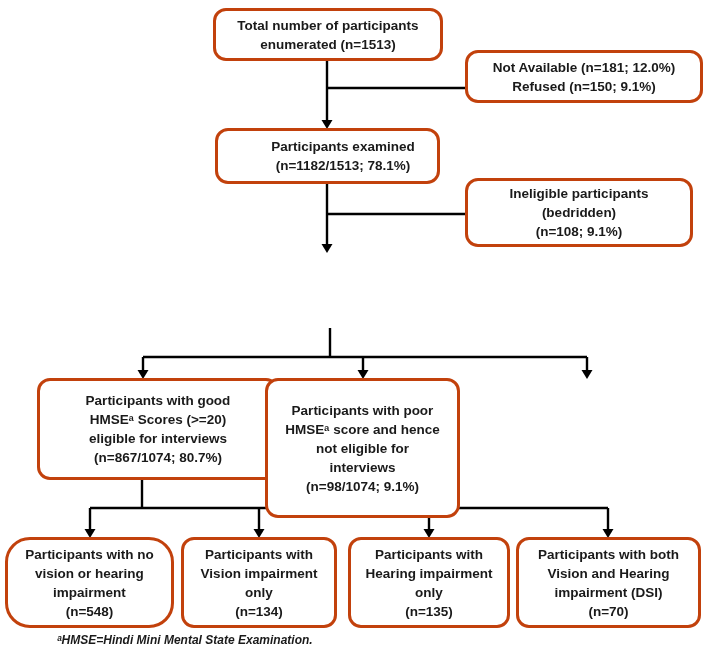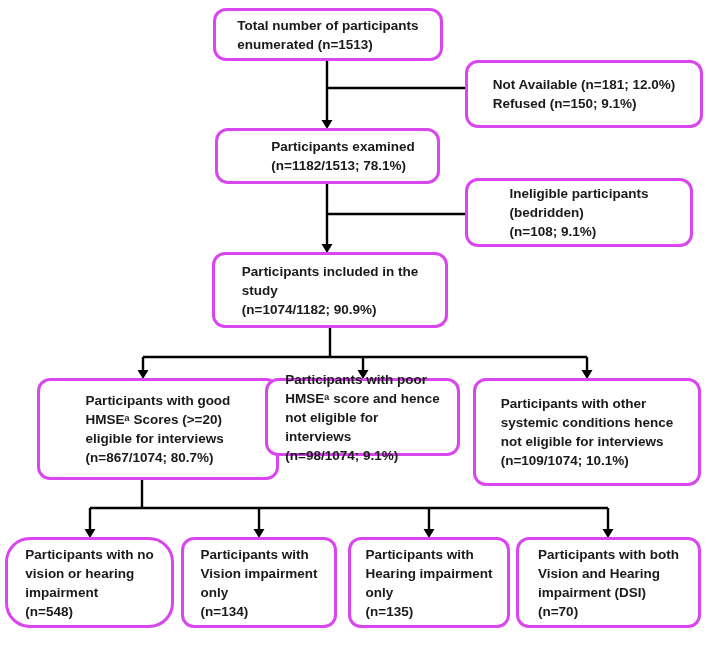--- a/index.html
+++ b/index.html
@@ -18,26 +18,27 @@
   .connectors {
     position: absolute;
     left: 0;
     top: 0;
     width: 708px;
     height: 654px;
   }
   .box {
     position: absolute;
     box-sizing: border-box;
-    border: 3px solid #d946ef;
+    border: 3px solid #c2410c;
     border-radius: 13px;
     background: #ffffff;
     display: flex;
     align-items: center;
     justify-content: center;
+    text-align: center;
     padding: 2px 6px;
   }
   .box-text {
     white-space: pre-line;
     font-size: 13.5px;
     line-height: 19px;
     font-weight: 600;
     color: #1a1a1a;
   }
   .footnote {
@@ -90,63 +91,52 @@
       <polygon points="423.5,529 434.5,529 429,538"></polygon>
       <polygon points="602.5,529 613.5,529 608,538"></polygon>
     </g>
   </svg>
 
   <div class="box" style="left:213px; top:8px; width:230px; height:53px;">
     <span class="box-text">Total number of participants
 enumerated (n=1513)</span>
   </div>
 
-  <div class="box" style="left:465px; top:60px; width:238px; height:68px;">
+  <div class="box" style="left:465px; top:50px; width:238px; height:53px;">
     <span class="box-text">Not Available (n=181; 12.0%)
 Refused (n=150; 9.1%)</span>
   </div>
 
   <div class="box" style="left:215px; top:128px; width:225px; height:56px;padding-left:37px;">
     <span class="box-text">Participants examined
 (n=1182/1513; 78.1%)</span>
   </div>
 
   <div class="box" style="left:465px; top:178px; width:228px; height:69px;">
     <span class="box-text">Ineligible participants
 (bedridden)
 (n=108; 9.1%)</span>
   </div>
 
-  <div class="box" style="left:212px; top:252px; width:236px; height:76px;">
-    <span class="box-text">Participants included in the
-study
-(n=1074/1182; 90.9%)</span>
-  </div>
 
   <div class="box" style="left:37px; top:378px; width:242px; height:102px;">
     <span class="box-text">Participants with good
 HMSEᵃ Scores (&gt;=20)
 eligible for interviews
 (n=867/1074; 80.7%)</span>
   </div>
 
-  <div class="box" style="left:265px; top:378px; width:195px; height:78px;">
+  <div class="box" style="left:265px; top:378px; width:195px; height:140px;">
     <span class="box-text">Participants with poor
 HMSEᵃ score and hence
 not eligible for
 interviews
 (n=98/1074; 9.1%)</span>
   </div>
 
-  <div class="box" style="left:473px; top:378px; width:228px; height:108px;">
-    <span class="box-text">Participants with other
-systemic conditions hence
-not eligible for interviews
-(n=109/1074; 10.1%)</span>
-  </div>
 
   <div class="box" style="left:5px; top:537px; width:169px; height:91px;border-radius:25px;">
     <span class="box-text">Participants with no
 vision or hearing
 impairment
 (n=548)</span>
   </div>
 
   <div class="box" style="left:181px; top:537px; width:156px; height:91px;">
     <span class="box-text">Participants with
@@ -162,14 +152,15 @@
 (n=135)</span>
   </div>
 
   <div class="box" style="left:516px; top:537px; width:185px; height:91px;">
     <span class="box-text">Participants with both
 Vision and Hearing
 impairment (DSI)
 (n=70)</span>
   </div>
 
+  <div class="footnote">ᵃHMSE=Hindi Mini Mental State Examination.</div>
 
 </div>
 
 </body></html>

